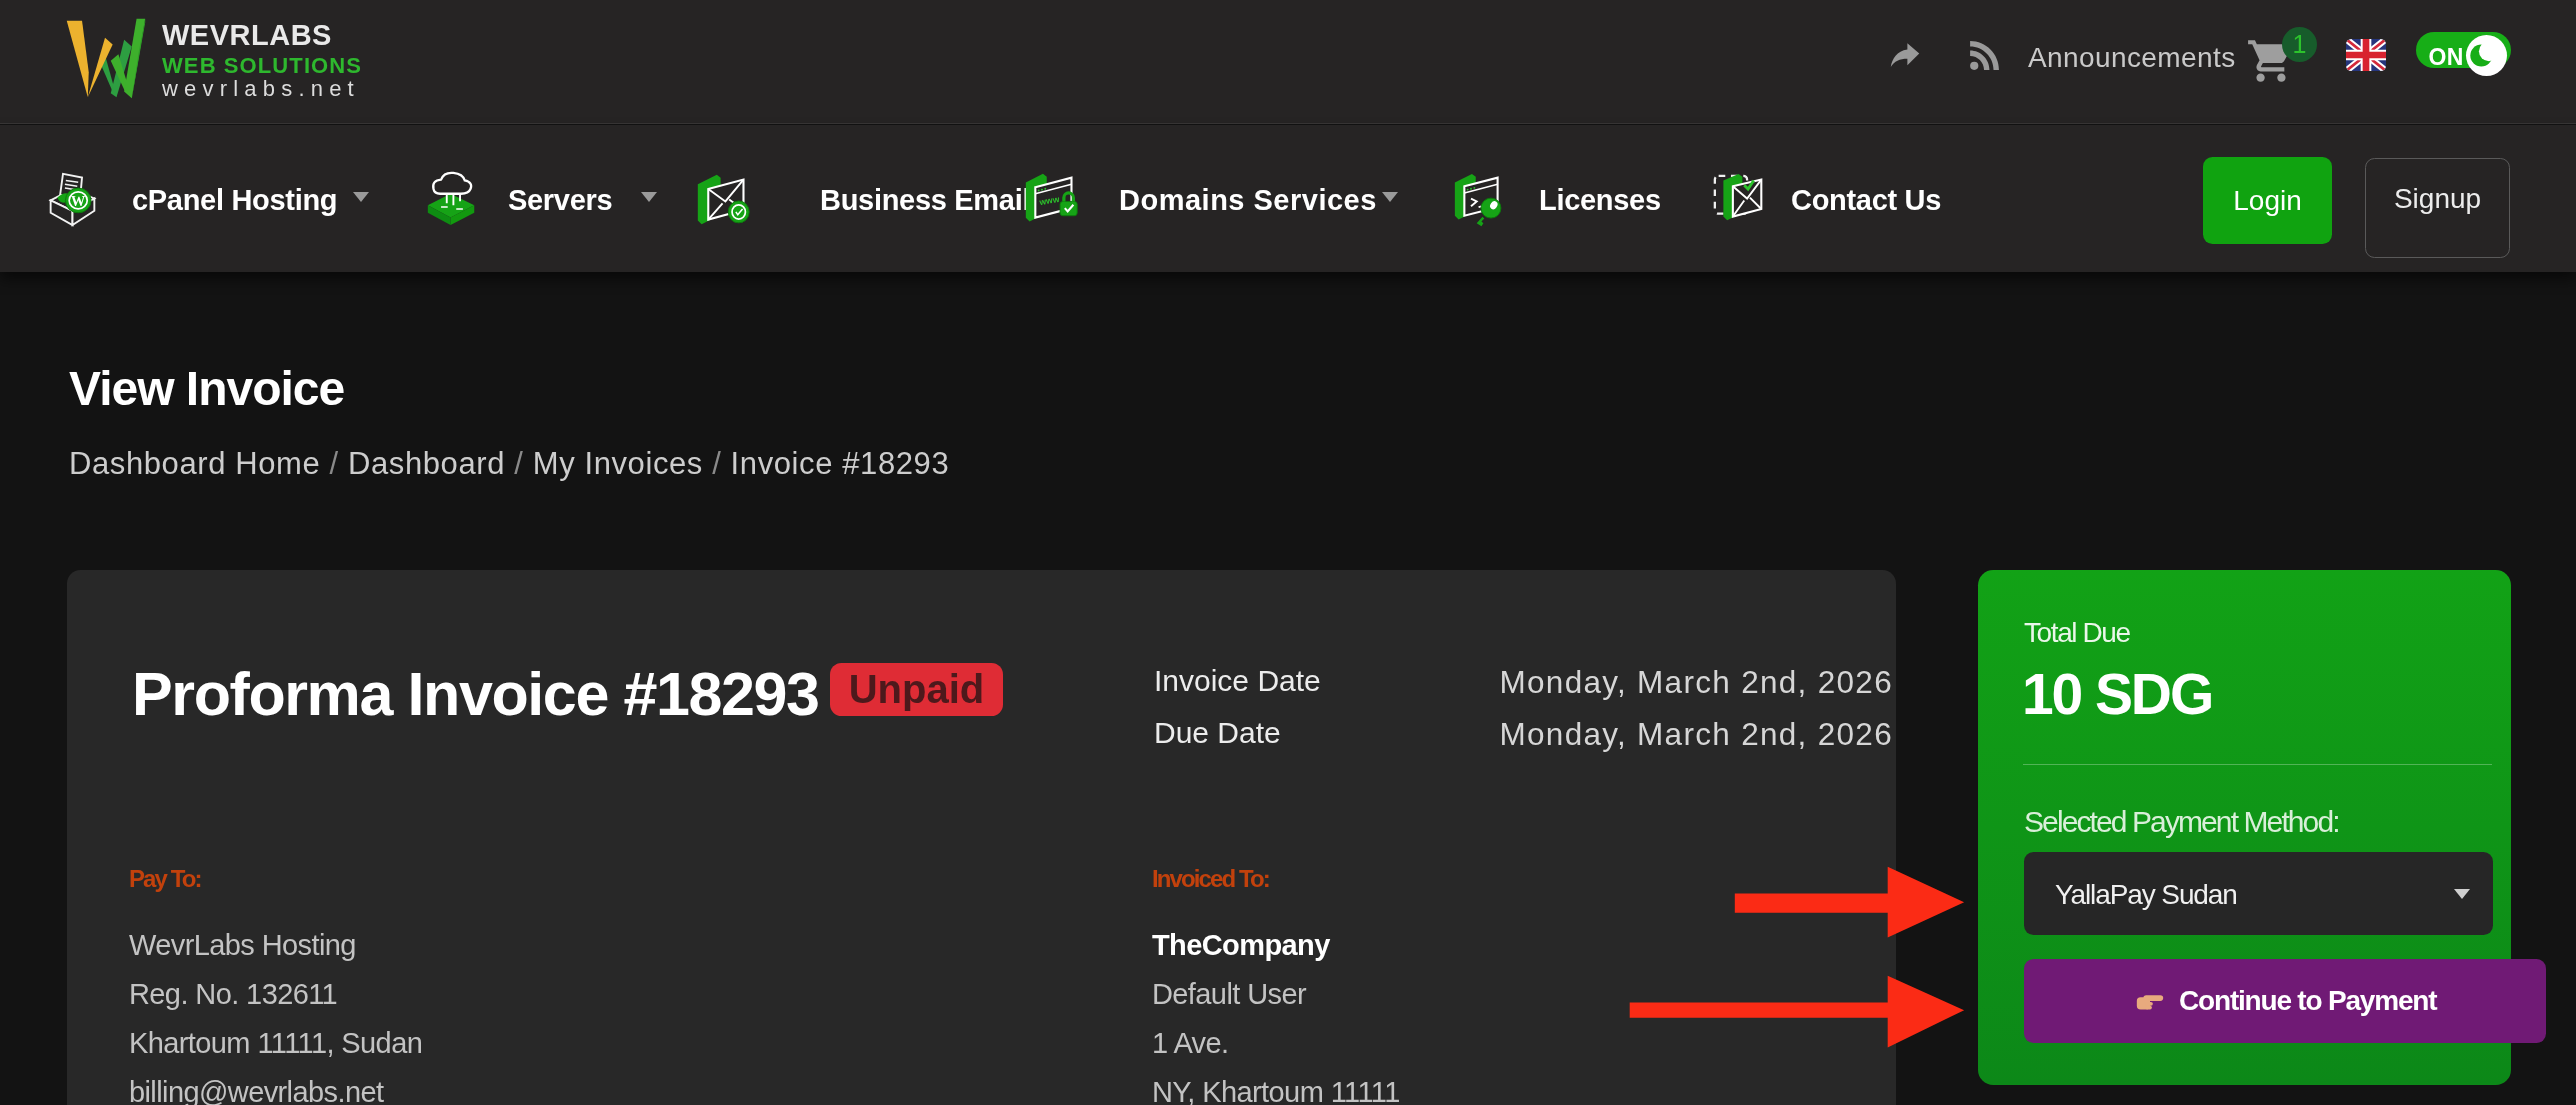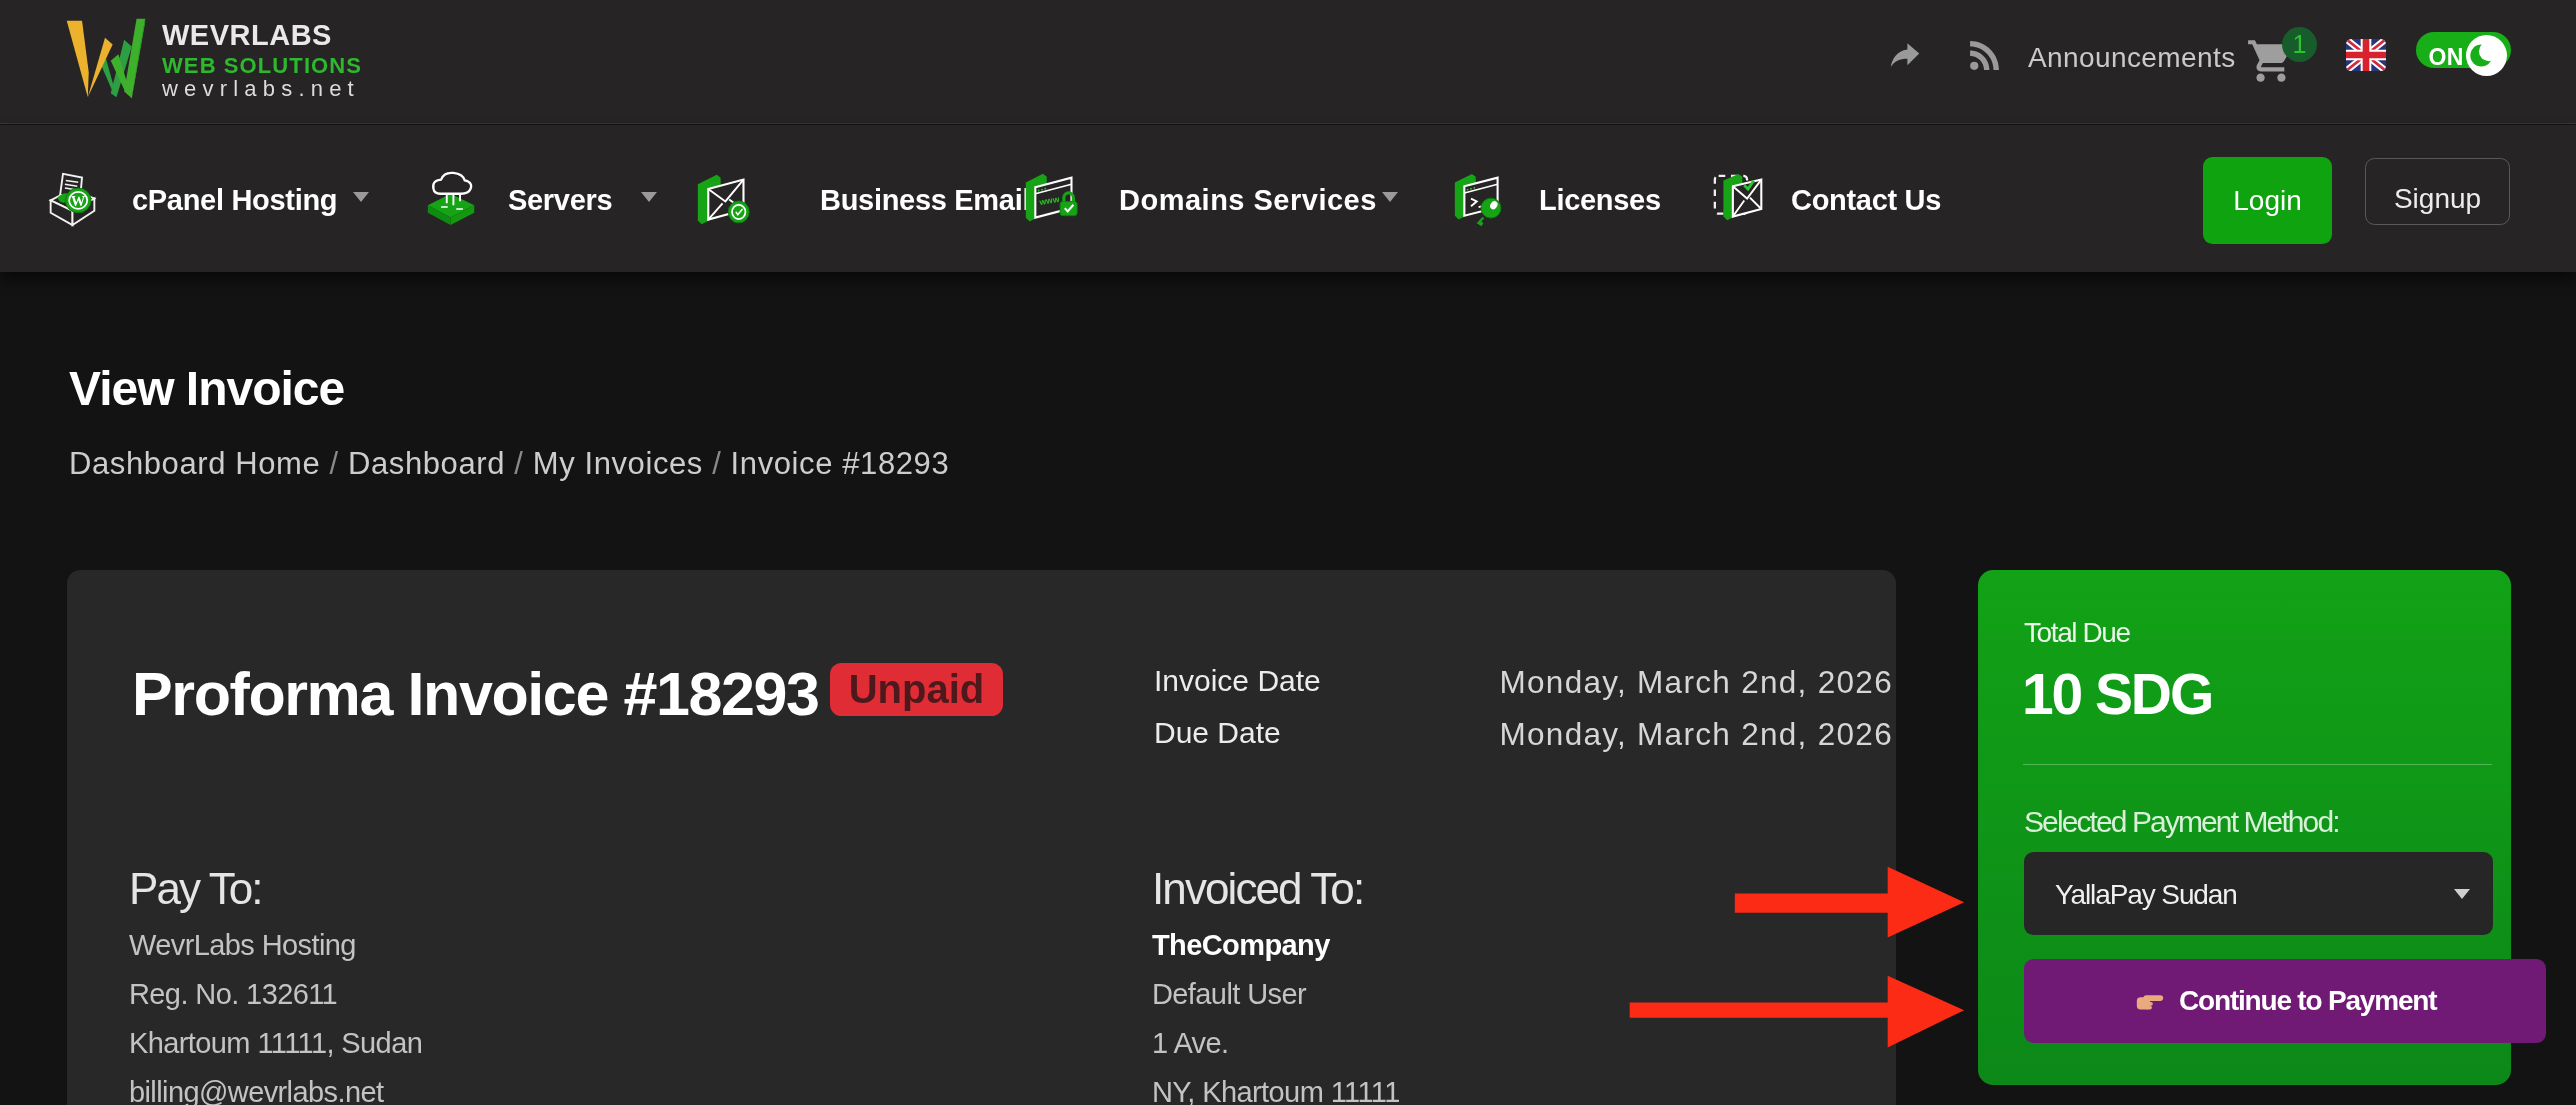--- a/index.html
+++ b/index.html
@@ -20,34 +20,34 @@
   #toggle .knob { position:absolute; right:3.8px; top:3.8px; width:41px; height:41px; border-radius:50%; background:#fff; }
   
   #nav { position:absolute; left:0; top:125px; width:2576px; height:147px;
     background:#262424; box-shadow:0 7.6px 13.4px rgba(0,0,0,.55); }
   .navlabel { position:absolute; top:184px; font-weight:bold; font-size:29px; letter-spacing:-0.3px; color:#fff; white-space:nowrap; }
   .caret { position:absolute; top:192px; width:0; height:0;
     border-left:8.6px solid transparent; border-right:8.6px solid transparent; border-top:10.5px solid #9a9a9a; }
   .navicon { position:absolute; top:169px; }
   #login { position:absolute; left:2203px; top:157px; width:129px; height:87px; background:#10a310; border-radius:9.5px;
     color:#fff; font-size:28px; text-align:center; line-height:87px; }
-  #signup { position:absolute; left:2365px; top:158px; width:145px; height:67px; border:1px solid #5a5a5a; border-radius:9.5px;
+  #signup { position:absolute; left:2365px; top:158px; width:145px; height:100px; border:1px solid #5a5a5a; border-radius:9.5px;
     color:#ececec; font-size:28px; text-align:center; line-height:79px; }
   
   h1 { position:absolute; left:69px; top:365px; font-size:48px; letter-spacing:-1px; font-weight:bold; color:#fff; line-height:1; }
   #crumbs { position:absolute; left:69px; top:448px; font-size:31px; letter-spacing:0.6px; color:#cdcdcd; white-space:nowrap; line-height:1; }
   #crumbs .sep { color:#8a8a8a; }
   #panel { position:absolute; left:67px; top:570px; width:1829px; height:576px;
     background:#282828; border-radius:13.4px; }
   #ptitle { position:absolute; left:132px; top:664px; font-size:61px; letter-spacing:-1.4px; font-weight:bold; color:#fff; line-height:1; }
   #badge { position:absolute; left:830px; top:663px; width:173px; height:53px; background:#df2c35;
     border-radius:11.5px; color:#4d191c; font-size:40px; font-weight:bold; text-align:center; line-height:53px; }
   .dlabel { position:absolute; left:1154px; font-size:30px; color:#ececec; line-height:1; }
   .dval { position:absolute; right:683px; font-size:31.5px; letter-spacing:1.3px; color:#d6d6d6; line-height:1; }
-  .sech { font-size:44px; letter-spacing:-1.9px; color:#e5e5e5; position:absolute; line-height:1; }
+  .sech { font-size:24px; letter-spacing:-1.9px; color:#c2410c; position:absolute; line-height:1;font-weight:bold; }
   .addr { position:absolute; font-size:29px; letter-spacing:-0.6px; color:#c3c3c3; line-height:49px; }
   
   #gpanel { position:absolute; left:1978px; top:570px; width:533px; height:515px; border-radius:15.3px;
     background:linear-gradient(180deg,#12a216,#0c8818); }
   #totaldue { position:absolute; left:2024px; top:619px; font-size:28px; letter-spacing:-1.4px; color:#eaf7ea; line-height:1; }
   #amount { position:absolute; left:2022px; top:666px; font-size:57px; letter-spacing:-2.1px; font-weight:bold; color:#fff; line-height:1; }
   #ghr { position:absolute; left:2023px; top:764px; width:469px; height:1px; background:rgba(255,255,255,.28); }
   #spm { position:absolute; left:2024px; top:807px; font-size:30px; letter-spacing:-1.9px; color:#d9efd9; line-height:1; }
   #gselect { position:absolute; left:2024px; top:852px; width:469px; height:83px; background:#262626; border-radius:9.5px; }
   #gselect .txt { position:absolute; left:31px; top:29px; font-size:28px; letter-spacing:-1.1px; color:#f0f0f0; line-height:1; }

